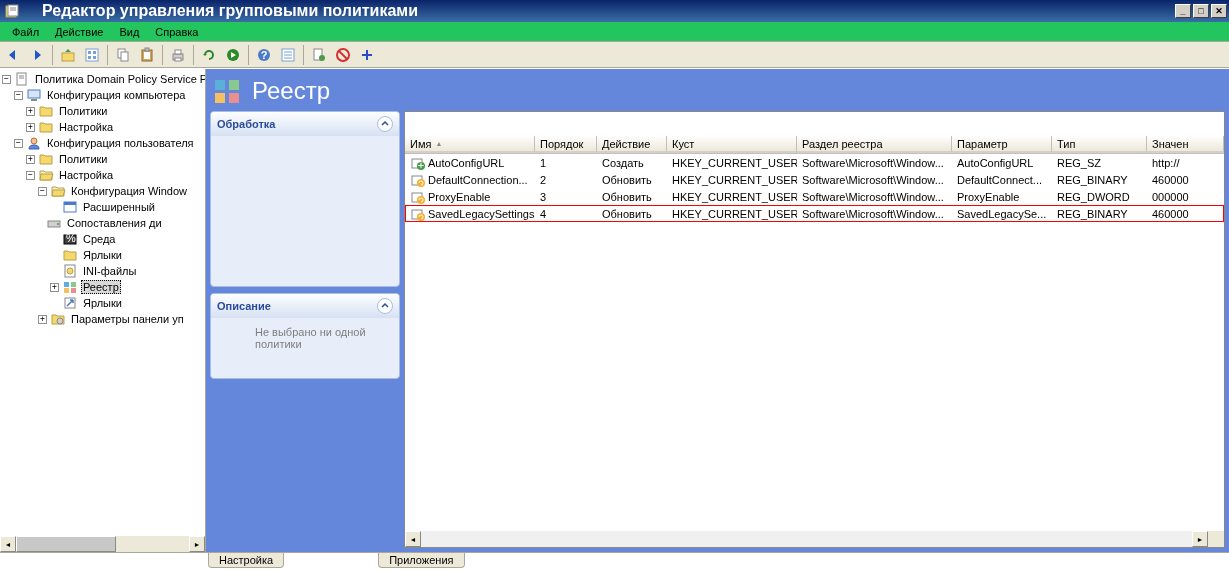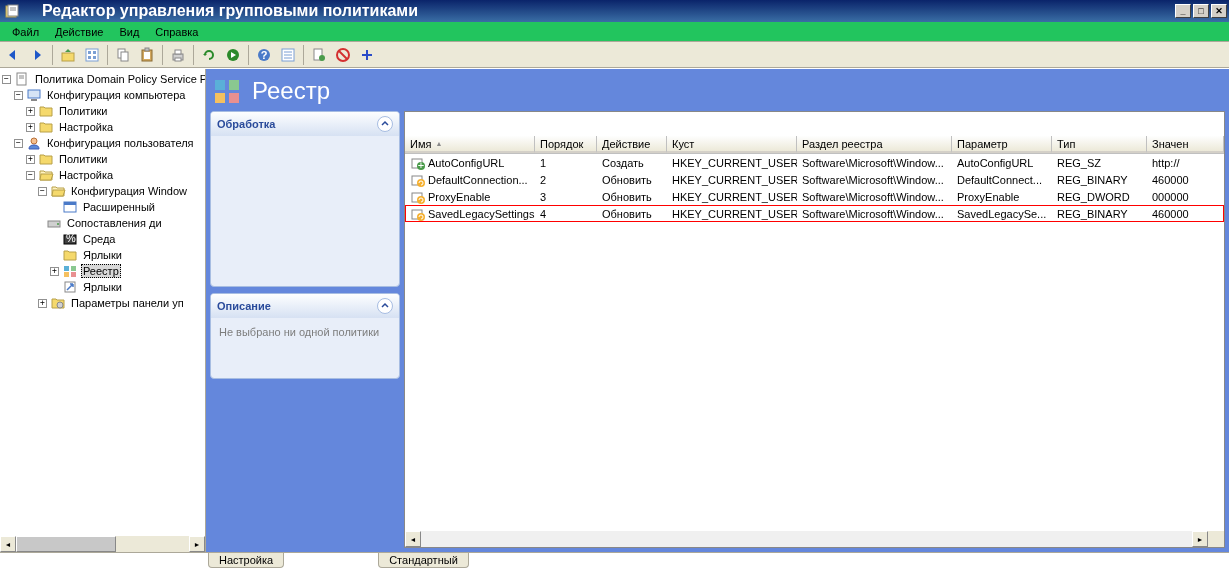--- a/index.html
+++ b/index.html
@@ -42,21 +42,21 @@
 .header-area .htitle { font-size: 24px; color: #fff; font-family: "Segoe UI", Tahoma, sans-serif; }
 
 .sub-body { flex: 1; display: flex; padding: 0 4px 4px 4px; gap: 4px; overflow: hidden; }
 
 
 .infopane { width: 190px; display: flex; flex-direction: column; gap: 6px; }
 .infobox { background: #e8eef9; border: 1px solid #a7bde2; border-radius: 4px; overflow: hidden; }
 .infobox-head { display: flex; align-items: center; justify-content: space-between; padding: 4px 6px; background: linear-gradient(#fdfeff, #d6e1f3); }
 .infobox-head .t { color: #2a4b9b; font-weight: bold; font-size: 11px; }
 .infobox-head .collapse { width: 16px; height: 16px; border-radius: 50%; background: #fff; border: 1px solid #a7bde2; display: flex; align-items: center; justify-content: center; font-size: 8px; color: #2a4b9b; }
-.infobox-body { padding: 8px; min-height: 60px; color: #7d7d7d; font-size: 11px; }
+.infobox-body { padding: 8px; min-height: 60px; color: #7d7d7d; font-size: 11px; margin-left: 36px; }
 .infobox.tall .infobox-body { min-height: 150px; }
 
 
 .listpane { flex: 1; background: #fff; border: 1px solid #888; display: flex; flex-direction: column; position: relative; overflow: hidden; }
 .listhead { display: flex; background: #a16207; height: 18px; border-bottom: 1px solid #c0c0c0; margin-top: 24px; }
 .listhead .col { border-right: 1px solid #c0c0c0; border-bottom: 2px solid #d4d0c8; padding: 1px 5px; background: linear-gradient(#fefefe, #ece9d8); display: flex; align-items: center; overflow: hidden; }
 .listhead .col .sort { margin-left: 4px; font-size: 7px; color: #888; }
 .listbody { flex: 1; overflow: hidden; }
 .listrow { display: flex; height: 17px; align-items: center; }
 .listrow.hl { outline: 1px solid #ff0000; outline-offset: -1px; }
@@ -307,20 +307,29 @@
           </span>
         <span class="tlabel">Среда</span>
       </div>
       <div class="treenode" style="padding-left:62px">
         <span class="ticon">
             <svg width="16" height="16">
               <path d="M2 4 L6 4 L7 5 L14 5 L14 13 L2 13 Z" fill="#f5d96c" stroke="#b8a048"></path>
             </svg>
           </span>
         <span class="tlabel">Ярлыки</span>
+      </div>
+      <div class="treenode" style="padding-left:62px">
+        <span class="ticon">
+            <svg width="16" height="16">
+              <rect x="3" y="2" width="10" height="12" fill="#fff" stroke="#888"></rect>
+              <circle cx="8" cy="8" r="3" fill="#f5d96c" stroke="#b8a048"></circle>
+            </svg>
+          </span>
+        <span class="tlabel">INI-файлы</span>
       </div>
       <div class="treenode" style="padding-left:50px">
         <span class="exp">+</span>
         <span class="ticon">
             <svg width="16" height="16">
               <rect x="2" y="3" width="5" height="5" fill="#5ab0d8"></rect>
               <rect x="9" y="3" width="5" height="5" fill="#8ac890"></rect>
               <rect x="2" y="9" width="5" height="5" fill="#f5c060"></rect>
               <rect x="9" y="9" width="5" height="5" fill="#e89090"></rect>
             </svg>
@@ -494,14 +503,14 @@
           <div class="corner"></div>
         </div>
       </div>
     </div>
   </div>
 </div>
 
 <div class="bottomtabs">
   <div class="btab">Настройка</div>
   <div class="btab active">Расширенный</div>
-  <div class="btab">Стандартный</div>
+  <div class="btab">Приложения</div>
 </div>
 
 </body></html>

